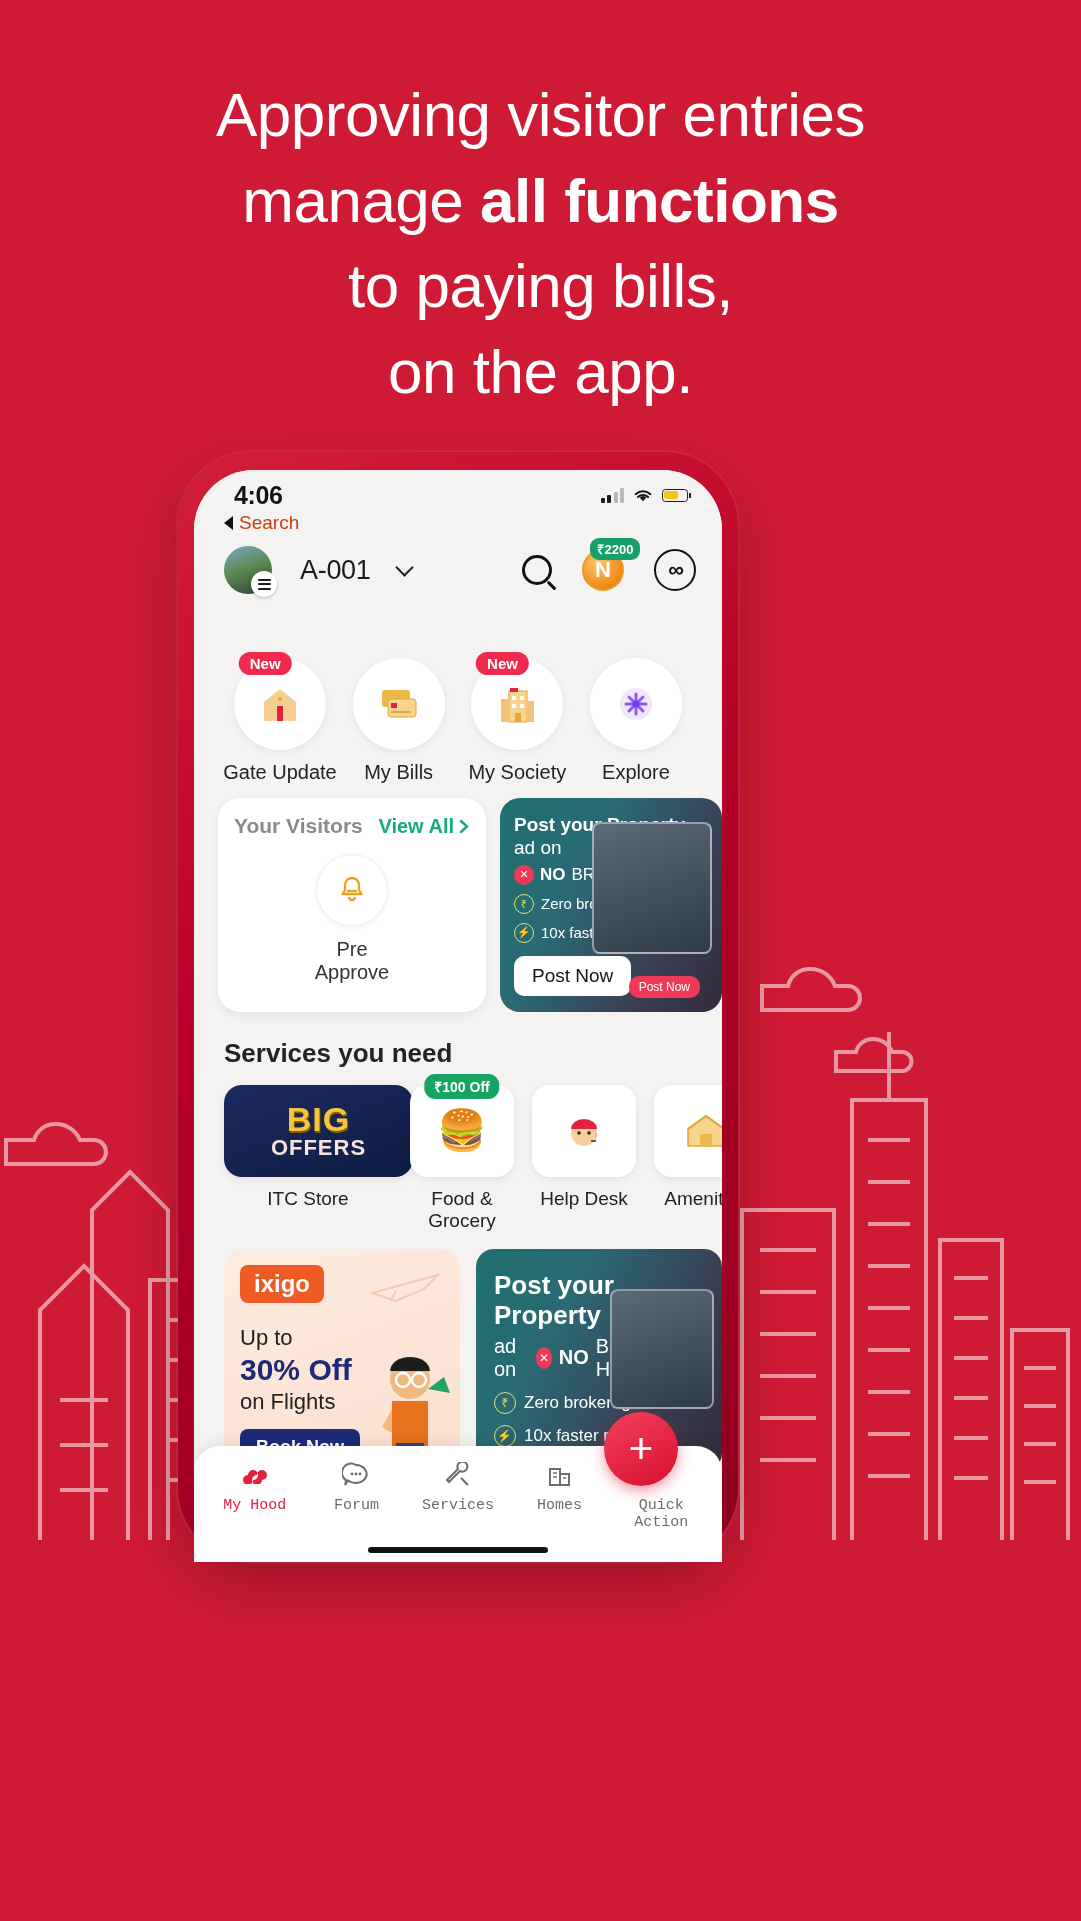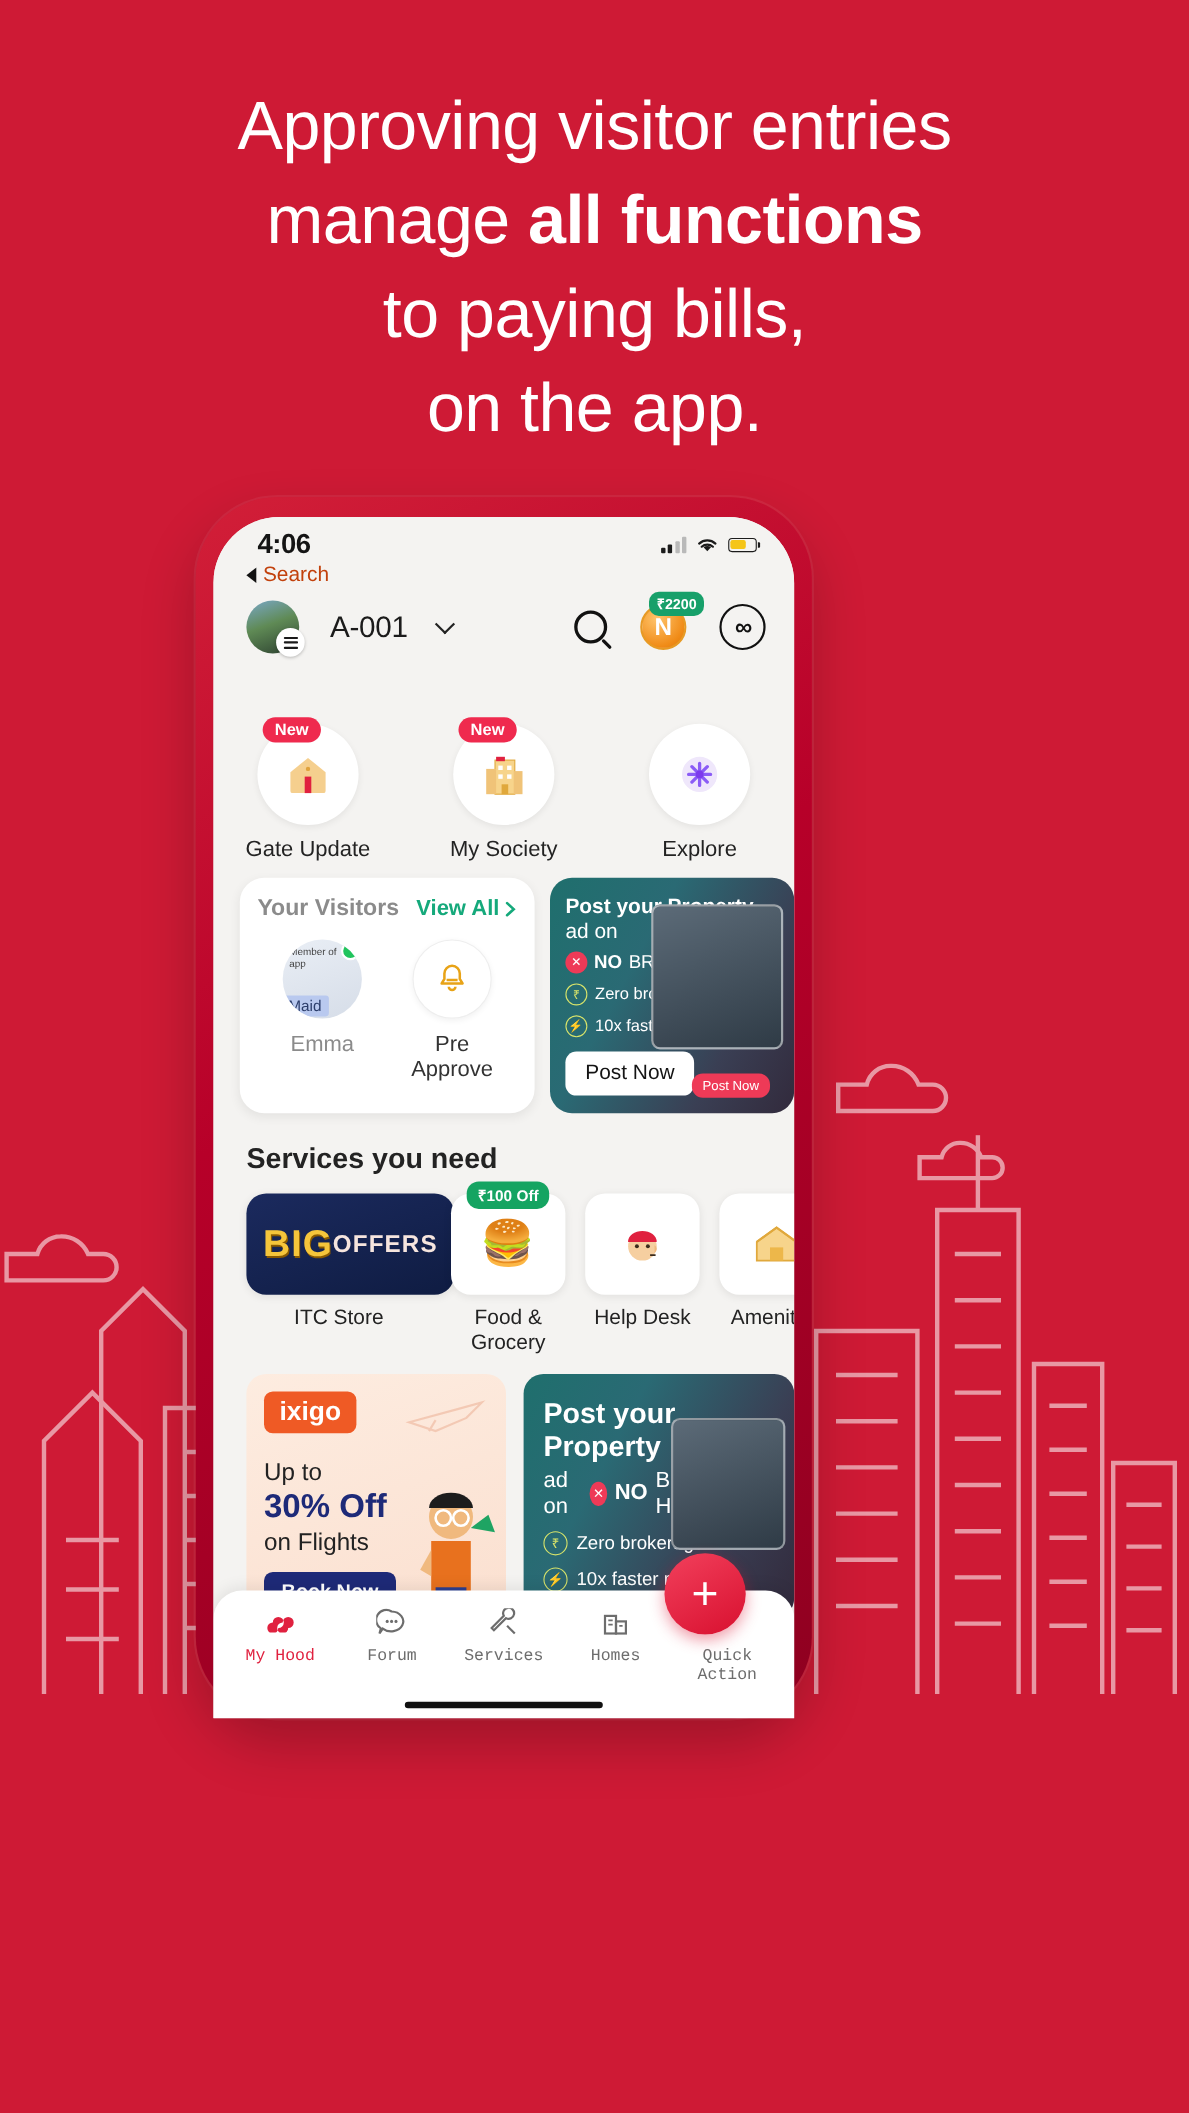--- a/index.html
+++ b/index.html
@@ -173,21 +173,21 @@
   .sec-title{font-size:26px;font-weight:700;color:#232323;padding:26px 0 0 30px;}
   .svc-row{display:flex;gap:18px;padding:16px 0 0 30px;}
   .svc{width:104px;text-align:center;position:relative;flex:none;}
   .svc .box{
     width:104px;height:92px;border-radius:18px;background:#fff;
     display:flex;align-items:center;justify-content:center;font-size:40px;
     box-shadow:0 2px 8px rgba(0,0,0,.08);overflow:hidden;
   }
   .svc .box.itc{
     width:189px;background:linear-gradient(160deg,#1b2a5e,#0f1c42);
-    flex-direction:row;gap:0;text-align:center;
+    flex-direction:column;gap:0;text-align:center;
   }
   .svc.wide{width:168px;}
   .big-offers-1{font-size:34px;font-weight:800;color:#f5c53b;letter-spacing:1px;line-height:1;text-shadow:1px 2px 0 #8a5a00;}
   .big-offers-2{font-size:22px;font-weight:800;color:#f6e5de;letter-spacing:1px;line-height:1.1;}
   .svc .chip{
     position:absolute;top:-11px;left:50%;transform:translateX(-50%);
     background:#15a462;color:#fff;font-size:14px;font-weight:700;padding:3px 10px;border-radius:11px;white-space:nowrap;z-index:3;
   }
   .svc .slabel{margin-top:11px;font-size:19px;color:#232323;line-height:1.2;}
 
@@ -342,20 +342,31 @@
       <div class="tile">
         <span class="newbadge">New</span>
         <div class="circle">
           <svg width="44" height="44" viewBox="0 0 44 44">
                 <path d="M22 7 L38 20 v17 a2 2 0 0 1 -2 2 H8 a2 2 0 0 1 -2 -2 V20 z" fill="#f5cf8e"></path>
                 <rect x="19" y="24" width="6" height="15" fill="#e0213f"></rect>
                 <circle cx="22" cy="17" r="2" fill="#e0a23c"></circle>
               </svg>
         </div>
         <div class="tlabel">Gate Update</div>
+      </div>
+      <div class="tile">
+        <div class="circle">
+          <svg width="46" height="40" viewBox="0 0 46 40">
+                <rect x="6" y="6" width="28" height="17" rx="3" fill="#edb74a"></rect>
+                <rect x="12" y="15" width="28" height="18" rx="3" fill="#f7d48b" stroke="#e0a83c"></rect>
+                <rect x="15" y="19" width="6" height="5" fill="#e0213f"></rect>
+                <rect x="15" y="27" width="20" height="2" fill="#e0a83c"></rect>
+              </svg>
+        </div>
+        <div class="tlabel">My Bills</div>
       </div>
       <div class="tile">
         <span class="newbadge">New</span>
         <div class="circle">
           <svg width="44" height="42" viewBox="0 0 44 42">
                 <rect x="14" y="8" width="18" height="31" fill="#f7d48b" stroke="#e0a83c"></rect>
                 <rect x="6" y="16" width="9" height="23" fill="#f0c378"></rect>
                 <rect x="31" y="18" width="8" height="21" fill="#f0c378"></rect>
                 <rect x="15" y="5" width="8" height="4" fill="#e0213f"></rect>
                 <g fill="#fff">
@@ -388,28 +399,20 @@
         <div class="vs-head">
           <div class="vs-title">Your Visitors</div>
           <div class="vs-viewall">
             <span>View All</span>
             <svg width="11" height="15" viewBox="0 0 11 15">
                   <path d="M2 2 L8 7.5 L2 13" stroke="#15a97b" stroke-width="2.4" fill="none" stroke-linecap="round"></path>
                 </svg>
           </div>
         </div>
         <div class="vs-body">
-          <div class="vs-item">
-            <div class="vs-photo">
-              <span>Member of app</span>
-              <span class="dot"></span>
-              <span class="tagm">Maid</span>
-            </div>
-            <div class="vs-name">Emma</div>
-          </div>
           <div class="vs-item">
             <div class="vs-bell">
               <svg width="34" height="34" viewBox="0 0 34 34">
                     <path d="M17 5 a7 7 0 0 1 7 7 v5 l2.5 4 H7.5 L10 17 v-5 a7 7 0 0 1 7 -7 z" fill="none" stroke="#e8a317" stroke-width="2.3" stroke-linejoin="round"></path>
                     <path d="M14 24 a3 3 0 0 0 6 0" fill="none" stroke="#e8a317" stroke-width="2.3"></path>
                     <path d="M12 18 h10" stroke="#e8a317" stroke-width="2.3"></path>
                   </svg>
             </div>
             <div class="vs-name dark">Pre Approve</div>
           </div>

